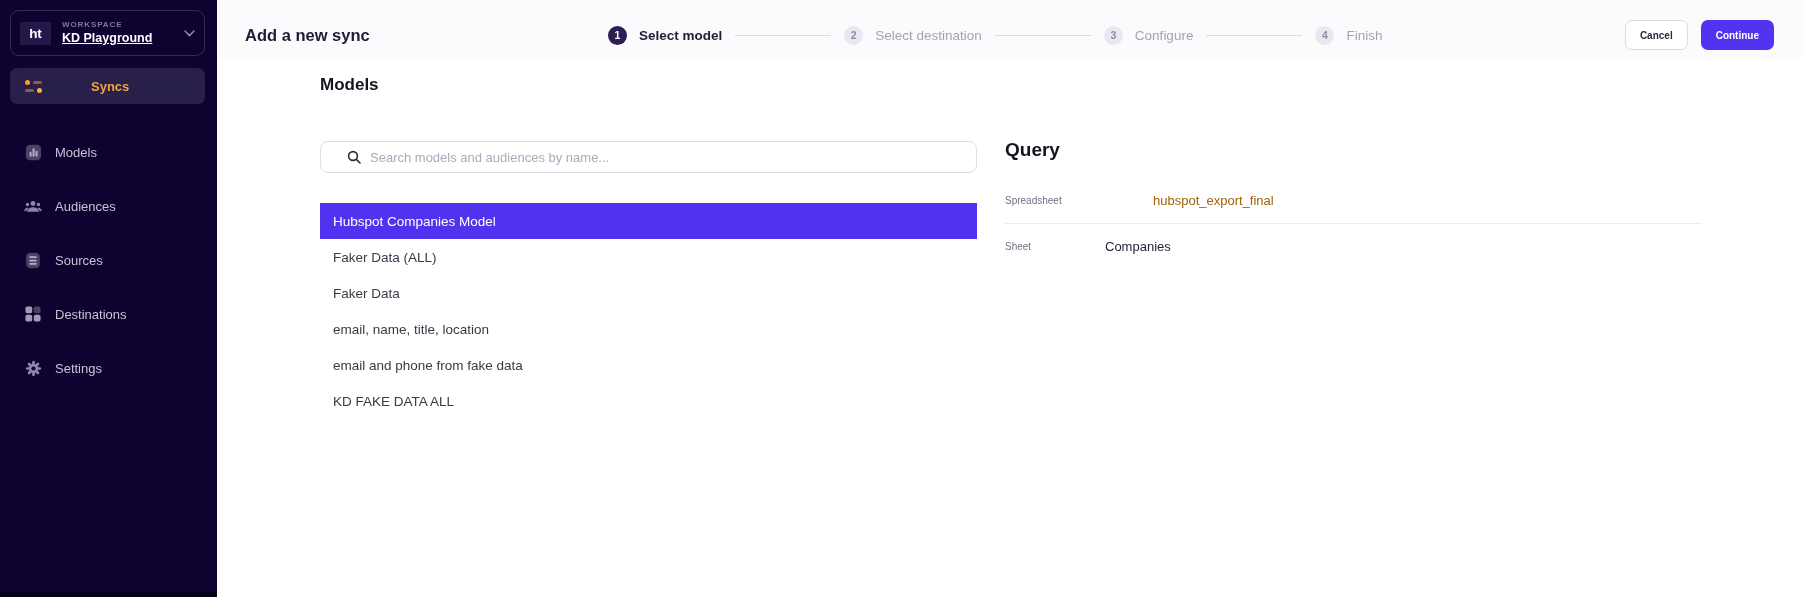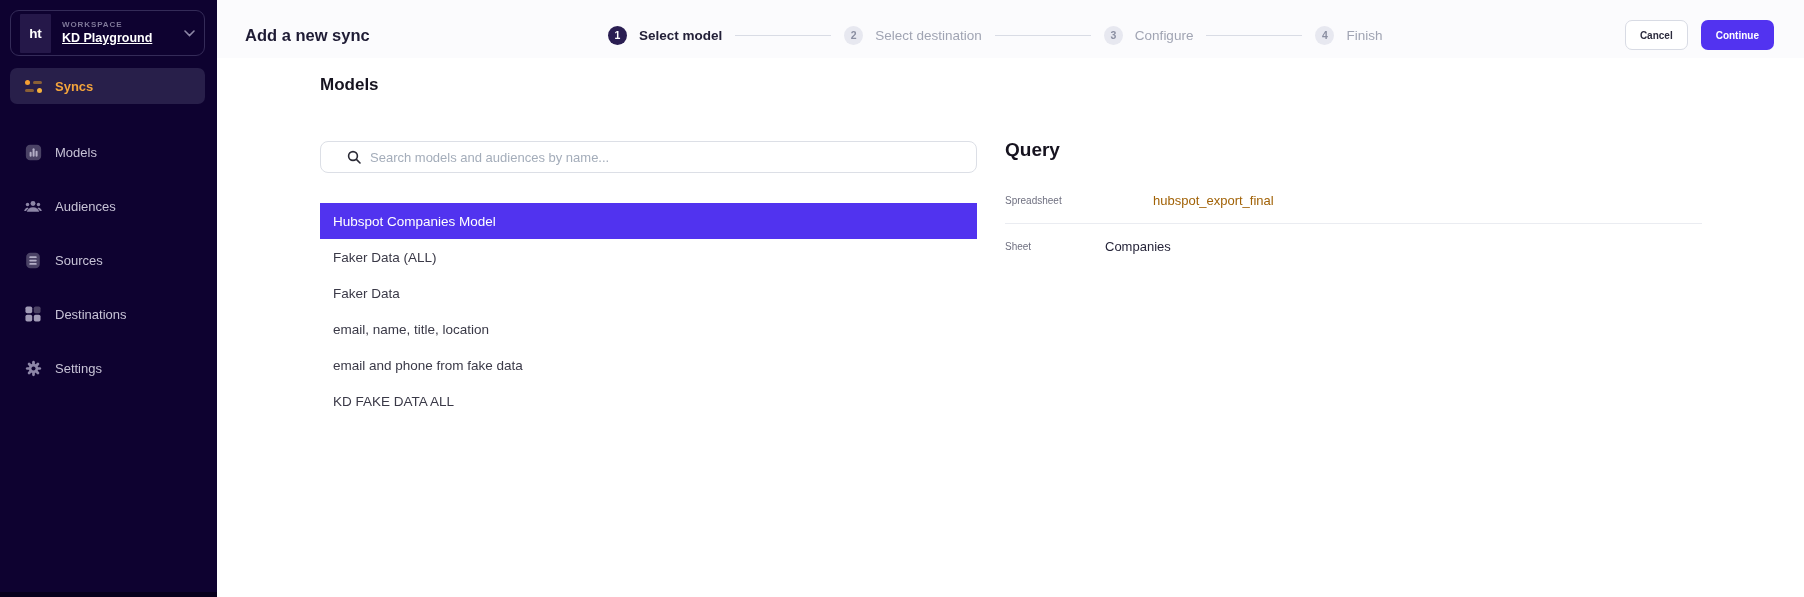--- a/index.html
+++ b/index.html
@@ -21,41 +21,42 @@
     content:""; position:absolute; left:0; right:0; bottom:0; height:5px;
     background:#07001c;
   }
   .workspace-box {
     margin:10px 12px 0 10px; height:46px;
     border:1px solid #342b58; border-radius:9px;
     display:flex; align-items:center; padding:0 9px;
     cursor:pointer;
   }
   .logo-badge {
-    width:31px; height:39px; border-radius:1px;
+    width:31px; height:23px; border-radius:1px;
     background:#251849; color:#ffffff;
     font-size:13.5px; font-weight:700;
     display:flex; align-items:center; justify-content:center;
     flex:none;
   }
   .ws-meta { margin-left:11px; line-height:1; }
   .ws-label { font-size:8px; letter-spacing:0.9px; color:#7f7899; font-weight:700; }
   .ws-name { font-size:12.5px; color:#ffffff; font-weight:700; margin-top:3px;text-decoration:underline; }
   .ws-chevron { margin-left:auto; display:flex; }
 
   .nav { margin-top:12px; }
   .nav-item {
     display:flex; align-items:center; height:36px;
     margin:0 12px 18px 10px; padding-left:14px;
     border-radius:7px; cursor:pointer;
     color:#c7c3d6; font-size:13px; font-weight:500;
   }
   .nav-item.active {
     background:#281f4a; color:#f3a43c; font-weight:600;
     margin-bottom:30px;
+    gap:36px;
   }
   .nav-icon { width:18px; height:18px; margin-right:13px; display:flex; align-items:center; justify-content:center; flex:none; }
 
   .syncs-glyph { width:17px; height:13px; position:relative; }
   .syncs-glyph .c1 { position:absolute; left:0; top:0; width:5px; height:5px; border-radius:50%; background:#f59f33; }
   .syncs-glyph .d1 { position:absolute; left:8px; top:1px; width:9px; height:3px; border-radius:2px; background:#8a6036; }
   .syncs-glyph .d2 { position:absolute; left:0; top:9px; width:9px; height:3px; border-radius:2px; background:#8a6036; }
   .syncs-glyph .c2 { position:absolute; left:12px; top:8px; width:5px; height:5px; border-radius:50%; background:#f5b13d; }
 
   

